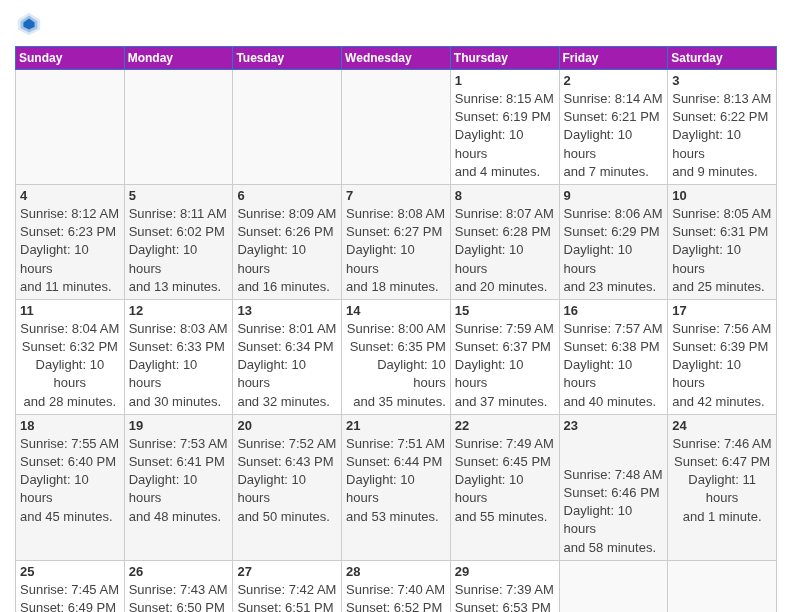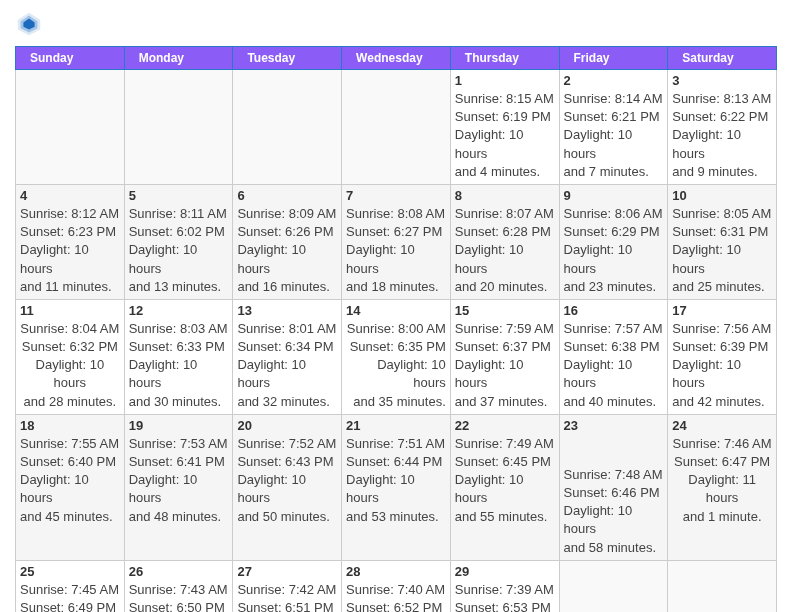--- a/index.html
+++ b/index.html
@@ -55,24 +55,24 @@
       color: #555;
     }
     .calendar {
       flex: 1;
       border: 1px solid #ccc;
       border-collapse: collapse;
       width: 100%;
       table-layout: fixed;
     }
     .calendar th {
-      background: #8b5cf6;
+      background: #a21caf;
       color: #fff;
       text-align: left;
-      padding: 4px 14px;
+      padding: 4px 3px;
       font-size: 12px;
       border: 1px solid #2878c8;
     }
     .calendar td {
       border: 1px solid #ccc;
       vertical-align: top;
       padding: 3px 4px;
       font-size: 9.5px;
       color: #333;
       height: 88px;

